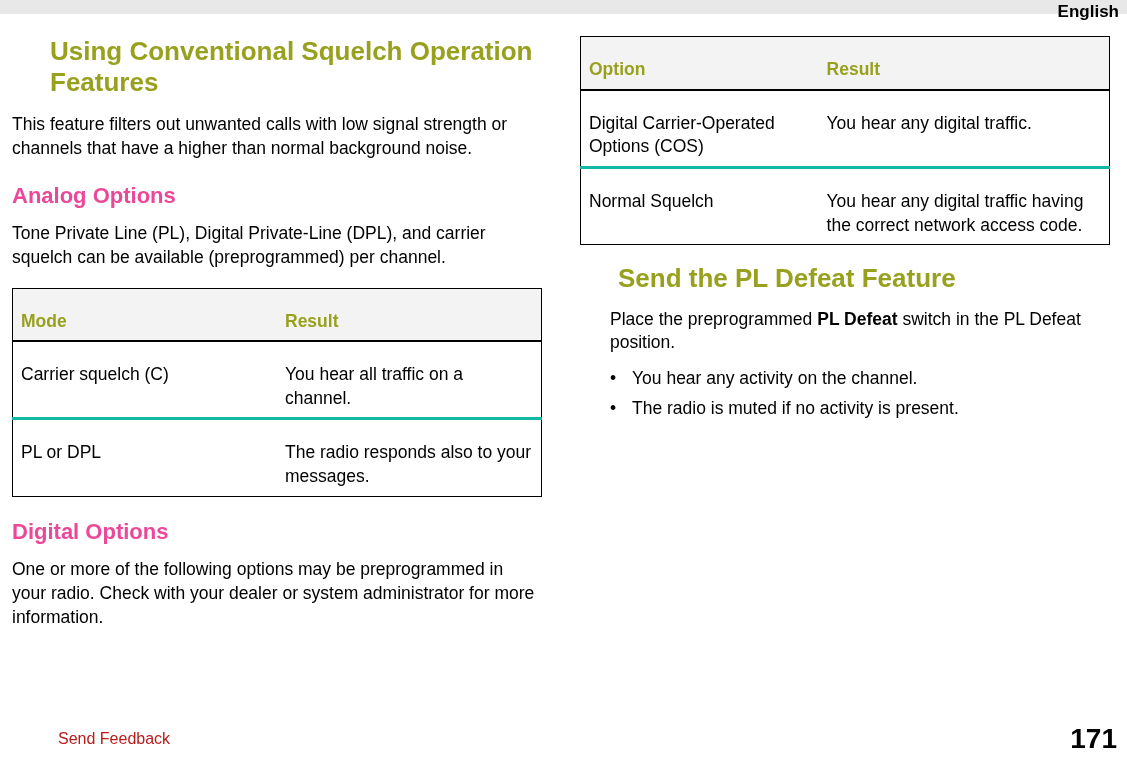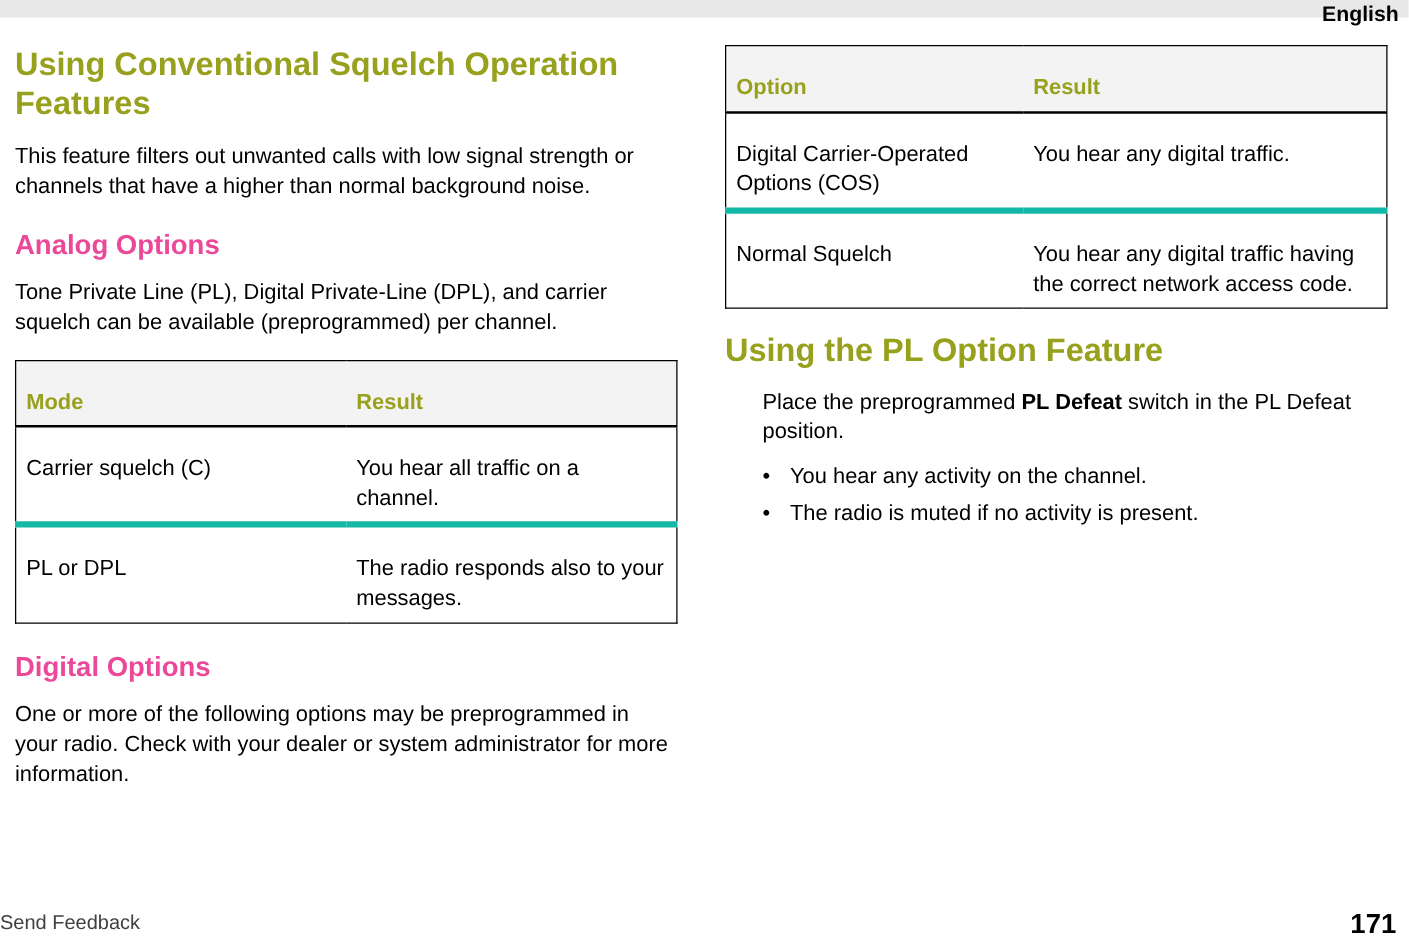--- a/index.html
+++ b/index.html
@@ -31,20 +31,21 @@
     padding: 22px 10px 0 12px;
     height: 686px;
   }
   .col { width: 530px; }
   h2 {
     color: #98a11e;
     font-weight: bold;
     font-size: 26px;
     line-height: 1.18;
     margin-bottom: 16px;
+    margin-left: 38px;
   }
   h3 {
     color: #ec4899;
     font-weight: bold;
     font-size: 22px;
     margin-top: 20px;
     margin-bottom: 12px;
   }
   p { margin-bottom: 12px; }
   table {
@@ -59,47 +60,48 @@
     vertical-align: top;
     padding: 21px 8px 7px 8px;
     font-size: 17.5px;
   }
   th {
     color: #98a11e;
     font-weight: bold;
     background: #f3f3f3;
     border-bottom: 2.5px solid #000;
   }
-  tbody tr { border-top: 5px solid #14b8a6; }
+  tbody tr { border-top: 3px solid #14b8a6; }
   tbody tr:first-child { border-top: none; }
   .ind { padding-left: 30px; }
   .ind p { margin-bottom: 12px; }
   ul { list-style: none; padding-left: 0; margin-bottom: 12px; }
   li { display: flex; gap: 12px; margin-bottom: 6px; }
   .bullet { width: 10px; flex: none; }
   .footer {
     position: absolute;
     bottom: 6px;
     left: 0;
     width: 100%;
     height: 32px;
     display: flex;
     align-items: center;
     font-size: 16px;
   }
   .footer .send {
-    color: #404040;
+    color: #b91c1c;
+    margin-left: 58px;
     cursor: pointer;
     text-align: center;
   }
   .footer .pagenum {
     position: absolute;
     right: 10px;
     font-weight: bold;
-    font-size: 22px;
+    font-size: 28px;
   }
   strong { font-weight: bold; }
 </style>
 </head>
 <body>
 
 <div class="topbar">
   <span>English</span>
 </div>
 
@@ -143,21 +145,21 @@
         <tr>
           <td>Digital Carrier-Operated Options (COS)</td>
           <td>You hear any digital traf­fic.</td>
         </tr>
         <tr>
           <td>Normal Squelch</td>
           <td>You hear any digital traffic having the correct net­work access code.</td>
         </tr>
       </tbody>
     </table>
-    <h2 style="margin-top:18px;margin-bottom:14px">Using the PL Option Feature</h2>
+    <h2 style="margin-top:18px;margin-bottom:14px">Send the PL Defeat Feature</h2>
     <div class="ind">
       <p>
         <span>Place the preprogrammed </span><strong>PL Defeat</strong><span> switch in the PL Defeat position.</span>
       </p>
       <ul>
         <li>
             <span class="bullet">•</span>
             <span>You hear any activity on the channel.</span>
           </li>
         <li>

